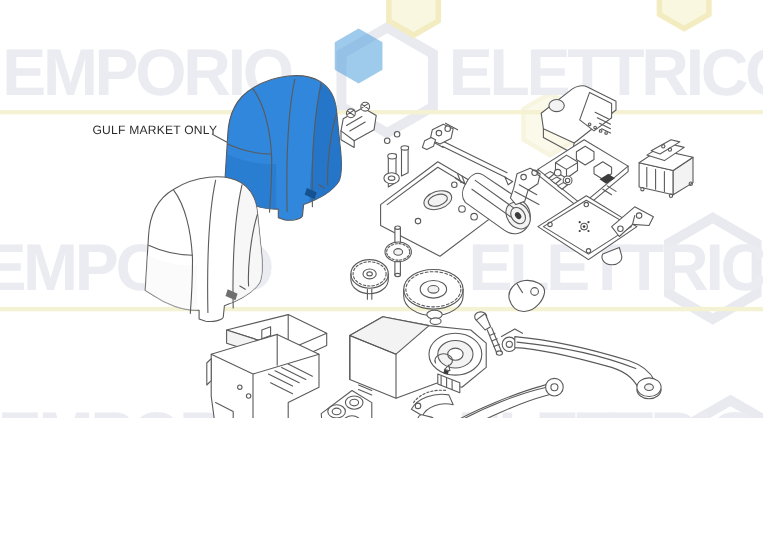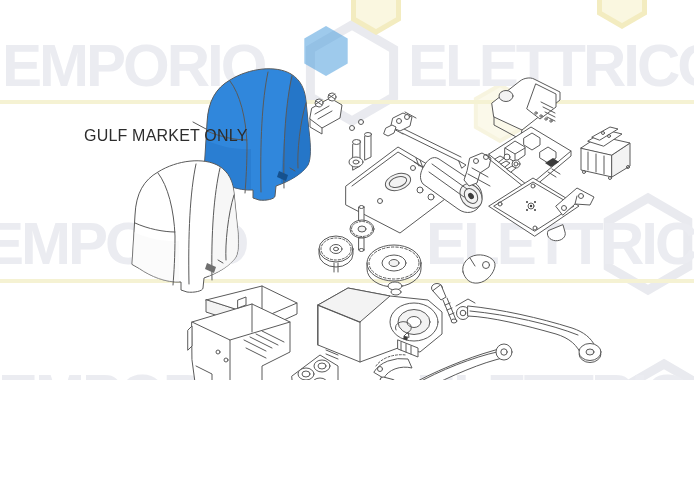--- a/index.html
+++ b/index.html
@@ -19,21 +19,21 @@
   .art{position:absolute;inset:0;z-index:1;}
   .art path,.art line,.art ellipse,.art circle,.art polyline,.art polygon,.art rect{
     fill:none;stroke:var(--ink,#5a5a5a);stroke-width:1;stroke-linejoin:round;stroke-linecap:round;
   }
   .art .fw{fill:#ffffff;}
   .art .fg{fill:#f3f3f3;}
   .art .dk{fill:#3c3c3c;stroke:none;}
   .art .nostroke{stroke:none;}
   
   .gulf-label{
-    position:absolute;left:84px;top:127px;z-index:2;font-size:16px;color:#2d2d2d;
+    position:absolute;left:84px;top:113px;z-index:2;font-size:11px;color:#2d2d2d;
     letter-spacing:.2px;white-space:nowrap;
   }
 </style>
 </head>
 <body>
 
 <div class="stage">
 
   <div class="wm">
     <svg class="wm-svg" width="694" height="500" viewBox="0 0 694 500">

